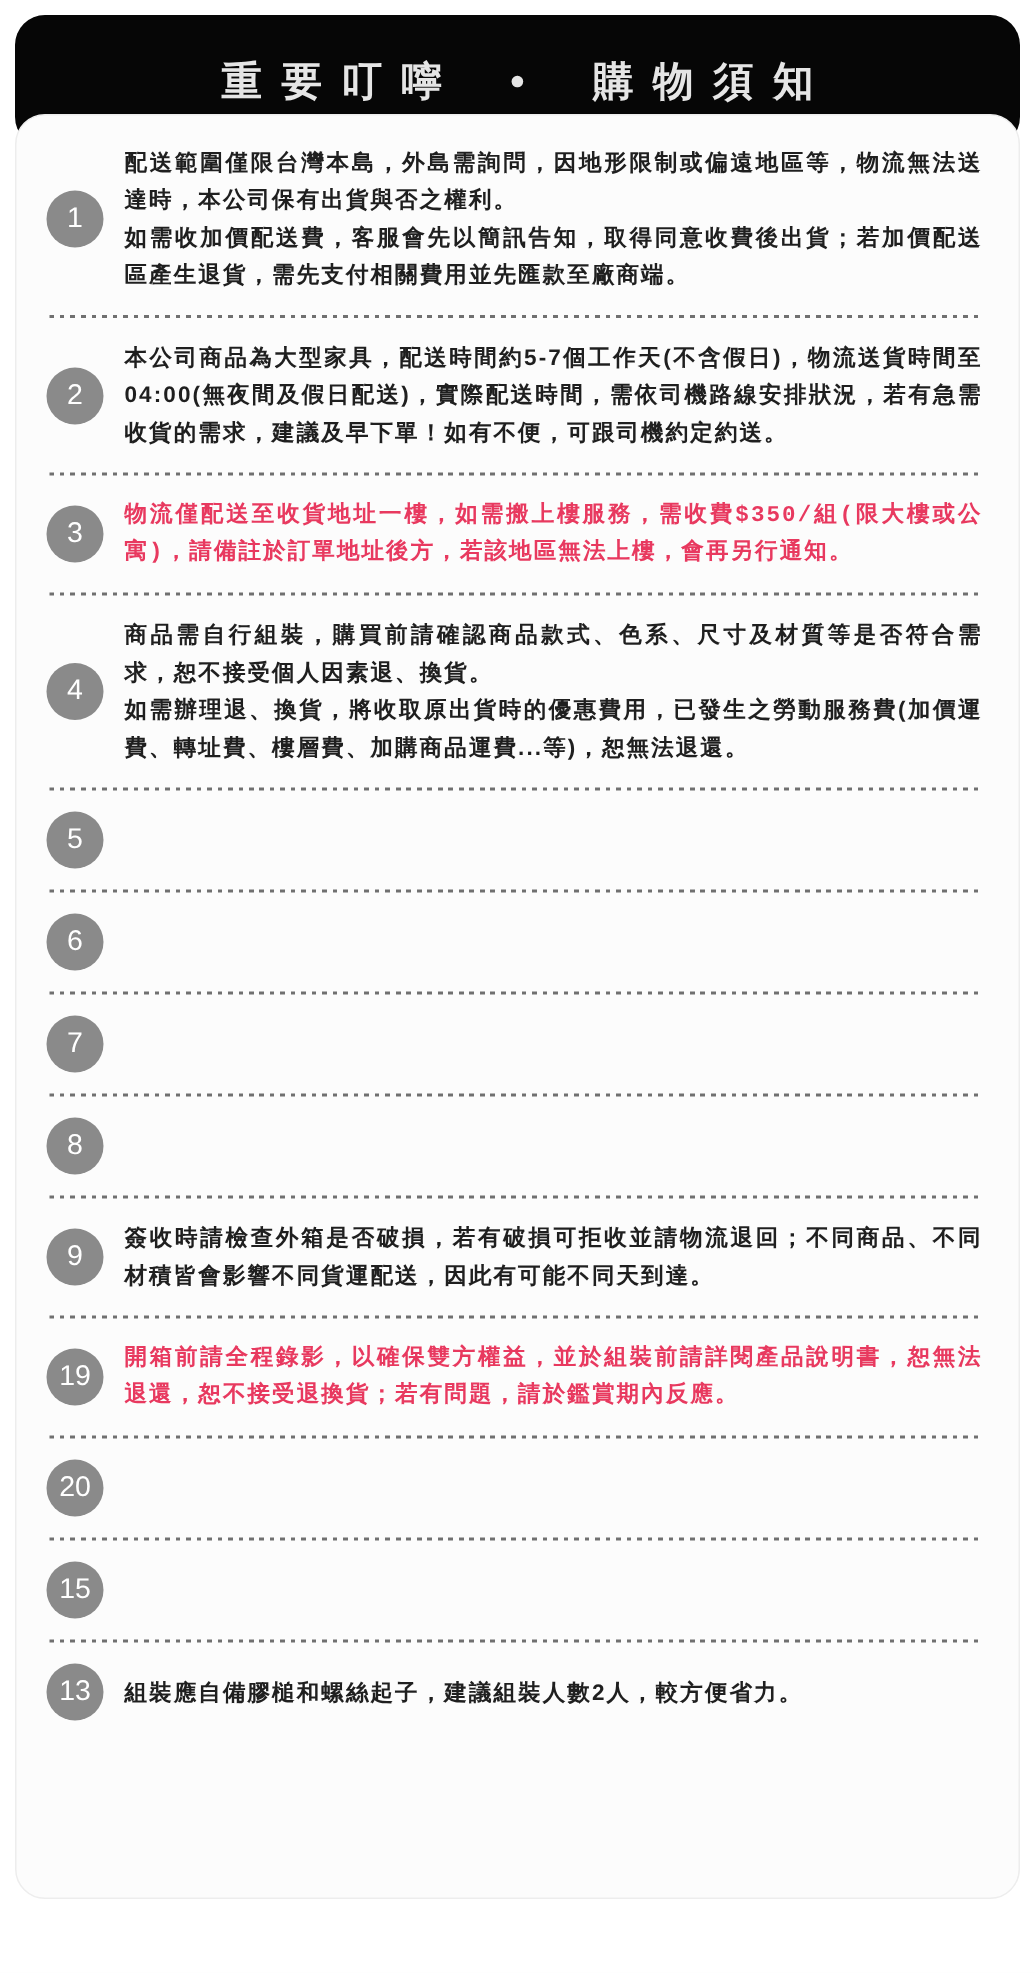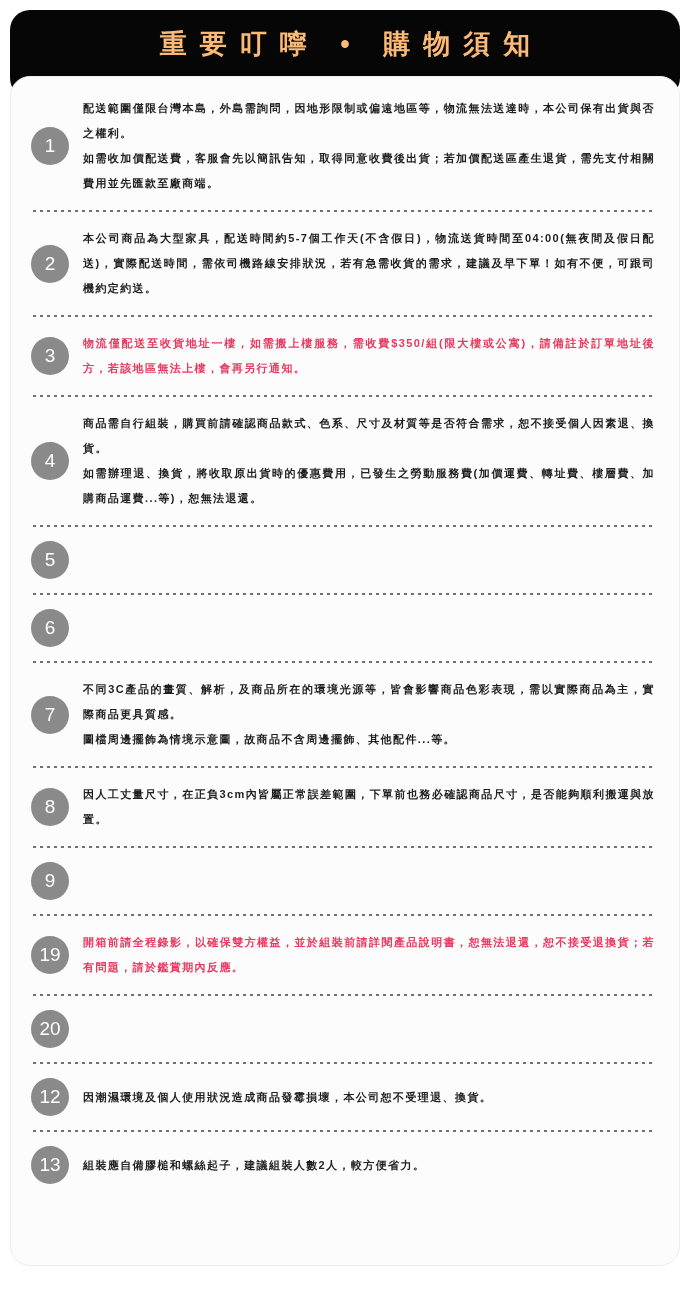--- a/index.html
+++ b/index.html
@@ -8,28 +8,29 @@
     background:#ffffff;
     font-family:"Liberation Sans","DejaVu Sans",sans-serif;
   }
   .panel{margin:10px;}
   .header{
     background:#060606;
     border-radius:20px;
     height:88px;
   }
   .header-title{
-    color:#fdba74;
+    color:#e5e5e5;
     text-align:center;
     font-size:27px;
     font-weight:bold;
     letter-spacing:13px;
-    padding-top:16px;
+    padding-top:26px;
     text-indent:13px; 
     white-space:nowrap;
+    font-family:Liberation Mono, monospace;
   }
   .card{
     position:relative;
     background:#fcfcfc;
     border:1px solid #ededed;
     border-radius:20px;
     margin-top:-22px;
     padding:6px 24px 14px 20px;
     min-height:1190px;
     box-sizing:border-box;
@@ -44,29 +45,29 @@
     border-radius:50%;
     background:#8a8a8a;
     color:#ffffff;
     font-size:19px;
     line-height:38px;
     text-align:center;
     flex-shrink:0;
     margin-right:14px;
   }
   .text{
-    font-size:11px;
+    font-size:15px;
     line-height:25px;
     letter-spacing:1.4px;
     color:#1f1f1f;
     font-weight:600;
     white-space:pre-line;
     text-align:justify;
   }
-  .item.red .text{color:#e8395f;}
+  .item.red .text{color:#e8395f;font-family:Liberation Mono, monospace;}
   .divider{
     height:2px;
     margin:1px 2px;
     background:repeating-linear-gradient(90deg,#707070 0 3px,transparent 3px 7px);
   }
 </style>
 </head>
 <body>
 
 <div class="panel">
@@ -101,45 +102,42 @@
         <div class="item">
           <div class="badge">5</div>
         </div>
         <div class="divider"></div>
         <div class="item">
           <div class="badge">6</div>
         </div>
         <div class="divider"></div>
         <div class="item">
           <div class="badge">7</div>
-          <div class="text">不同3C產品的畫質、解析，及商品所在的環境光源等，皆會影響商品色彩表現，需以實際商品為主，實際商品更具質感。
-圖檔周邊擺飾為情境示意圖，故商品不含周邊擺飾、其他配件...等。</div>
         </div>
         <div class="divider"></div>
         <div class="item">
           <div class="badge">8</div>
-          <div class="text">因人工丈量尺寸，在正負3cm內皆屬正常誤差範圍，下單前也務必確認商品尺寸，是否能夠順利搬運與放置。</div>
         </div>
         <div class="divider"></div>
         <div class="item">
           <div class="badge">9</div>
+          <div class="text">簽收時請檢查外箱是否破損，若有破損可拒收並請物流退回；不同商品、不同材積皆會影響不同貨運配送，因此有可能不同天到達。</div>
         </div>
         <div class="divider"></div>
         <div class="item red">
           <div class="badge">19</div>
           <div class="text">開箱前請全程錄影，以確保雙方權益，並於組裝前請詳閱產品說明書，恕無法退還，恕不接受退換貨；若有問題，請於鑑賞期內反應。</div>
         </div>
         <div class="divider"></div>
         <div class="item">
           <div class="badge">20</div>
         </div>
         <div class="divider"></div>
         <div class="item">
-          <div class="badge">12</div>
-          <div class="text">因潮濕環境及個人使用狀況造成商品發霉損壞，本公司恕不受理退、換貨。</div>
+          <div class="badge">15</div>
         </div>
         <div class="divider"></div>
         <div class="item">
           <div class="badge">13</div>
           <div class="text">組裝應自備膠槌和螺絲起子，建議組裝人數2人，較方便省力。</div>
         </div>
       </div>
   </div>
 </div>
 

